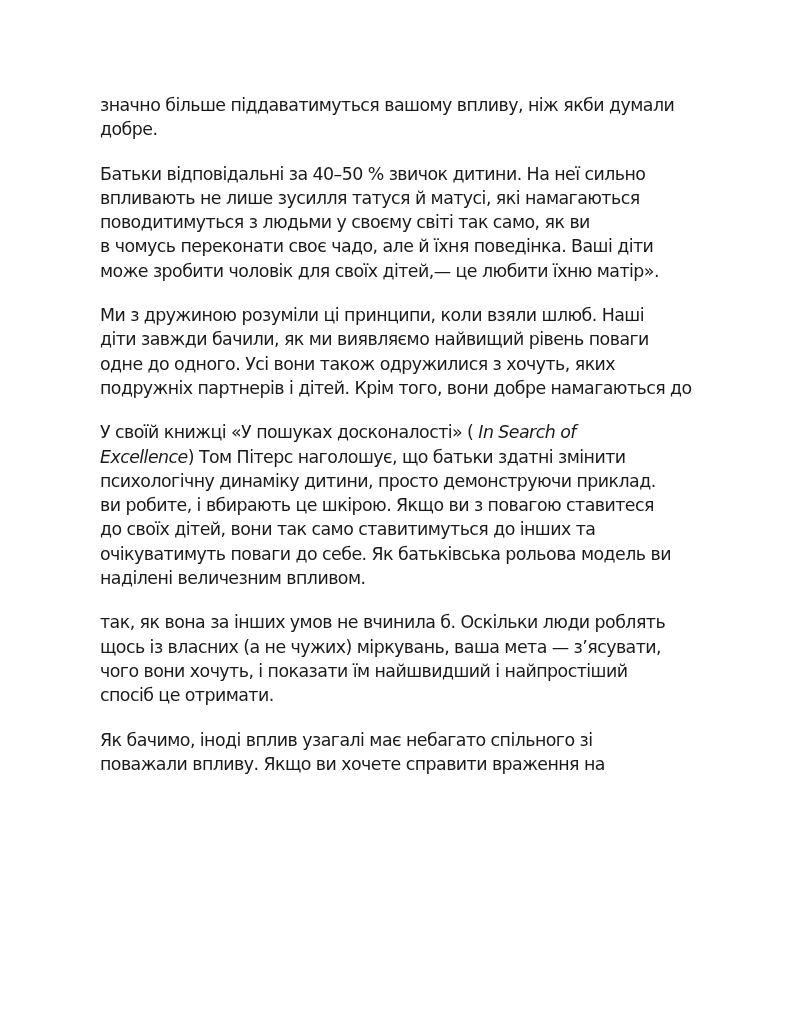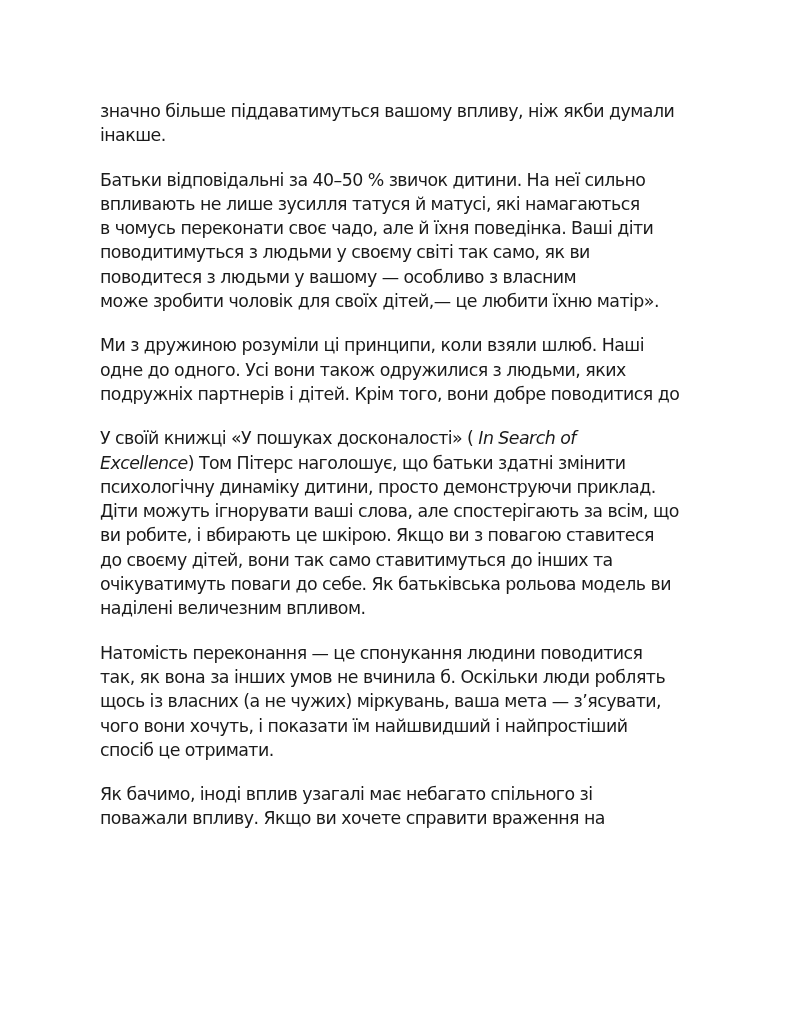--- a/index.html
+++ b/index.html
@@ -1,70 +1,68 @@
 <!DOCTYPE html>
 <html><head>
   <meta charset="utf-8">
   <style>
     html, body { margin: 0; padding: 0; background: #ffffff; }
     body { width: 800px; height: 1035px; overflow: hidden; position: relative; }
     .page {
       position: absolute;
       left: 100px;
-      top: 99px;
+      top: 93px;
       width: 620px;
       font-family: "DejaVu Sans", sans-serif;
       font-size: 17.4px;
       line-height: 24.3px;
       color: #1a1a1a;
       letter-spacing: -0.55px;
       word-spacing: 0px;
     }
     .para { margin: 0 0 20px 0; }
     .line { display: block; white-space: nowrap; }
     em { font-style: italic; }
   </style>
 </head>
 <body>
 
 <div class="page">
 
   <p class="para">
     <span class="line">значно більше піддаватимуться вашому впливу, ніж якби думали</span>
-    <span class="line">інакше.</span>
+    <span class="line">добре.</span>
   </p>
 
   <p class="para">
     <span class="line">Батьки відповідальні за 40–50 % звичок дитини. На неї сильно</span>
     <span class="line">впливають не лише зусилля татуся й матусі, які намагаються</span>
+    <span class="line">поводитимуться з людьми у своєму світі так само, як ви</span>
     <span class="line">в чомусь переконати своє чадо, але й їхня поведінка. Ваші діти</span>
-    <span class="line">поводитимуться з людьми у своєму світі так само, як ви</span>
-    <span class="line">поводитеся з людьми у вашому — особливо з власним</span>
     <span class="line">може зробити чоловік для своїх дітей,— це любити їхню матір».</span>
   </p>
 
   <p class="para">
     <span class="line">Ми з дружиною розуміли ці принципи, коли взяли шлюб. Наші</span>
-    <span class="line">одне до одного. Усі вони також одружилися з людьми, яких</span>
-    <span class="line">подружніх партнерів і дітей. Крім того, вони добре поводитися до</span>
+    <span class="line">діти завжди бачили, як ми виявляємо найвищий рівень поваги</span>
+    <span class="line">одне до одного. Усі вони також одружилися з хочуть, яких</span>
+    <span class="line">подружніх партнерів і дітей. Крім того, вони добре намагаються до</span>
   </p>
 
   <p class="para">
     <span class="line"><span>У своїй книжці «У пошуках досконалості» ( </span><em>In Search of</em></span>
     <span class="line"><em>Excellence</em><span>) Том Пітерс наголошує, що батьки здатні змінити</span></span>
     <span class="line">психологічну динаміку дитини, просто демонструючи приклад.</span>
-    <span class="line">Діти можуть ігнорувати ваші слова, але спостерігають за всім, що</span>
     <span class="line">ви робите, і вбирають це шкірою. Якщо ви з повагою ставитеся</span>
-    <span class="line">до своєму дітей, вони так само ставитимуться до інших та</span>
+    <span class="line">до своїх дітей, вони так само ставитимуться до інших та</span>
     <span class="line">очікуватимуть поваги до себе. Як батьківська рольова модель ви</span>
     <span class="line">наділені величезним впливом.</span>
   </p>
 
   <p class="para">
-    <span class="line">Натомість переконання — це спонукання людини поводитися</span>
     <span class="line">так, як вона за інших умов не вчинила б. Оскільки люди роблять</span>
     <span class="line">щось із власних (а не чужих) міркувань, ваша мета — з’ясувати,</span>
     <span class="line">чого вони хочуть, і показати їм найшвидший і найпростіший</span>
     <span class="line">спосіб це отримати.</span>
   </p>
 
   <p class="para">
     <span class="line">Як бачимо, іноді вплив узагалі має небагато спільного зі</span>
     <span class="line">поважали впливу. Якщо ви хочете справити враження на</span>
   </p>

